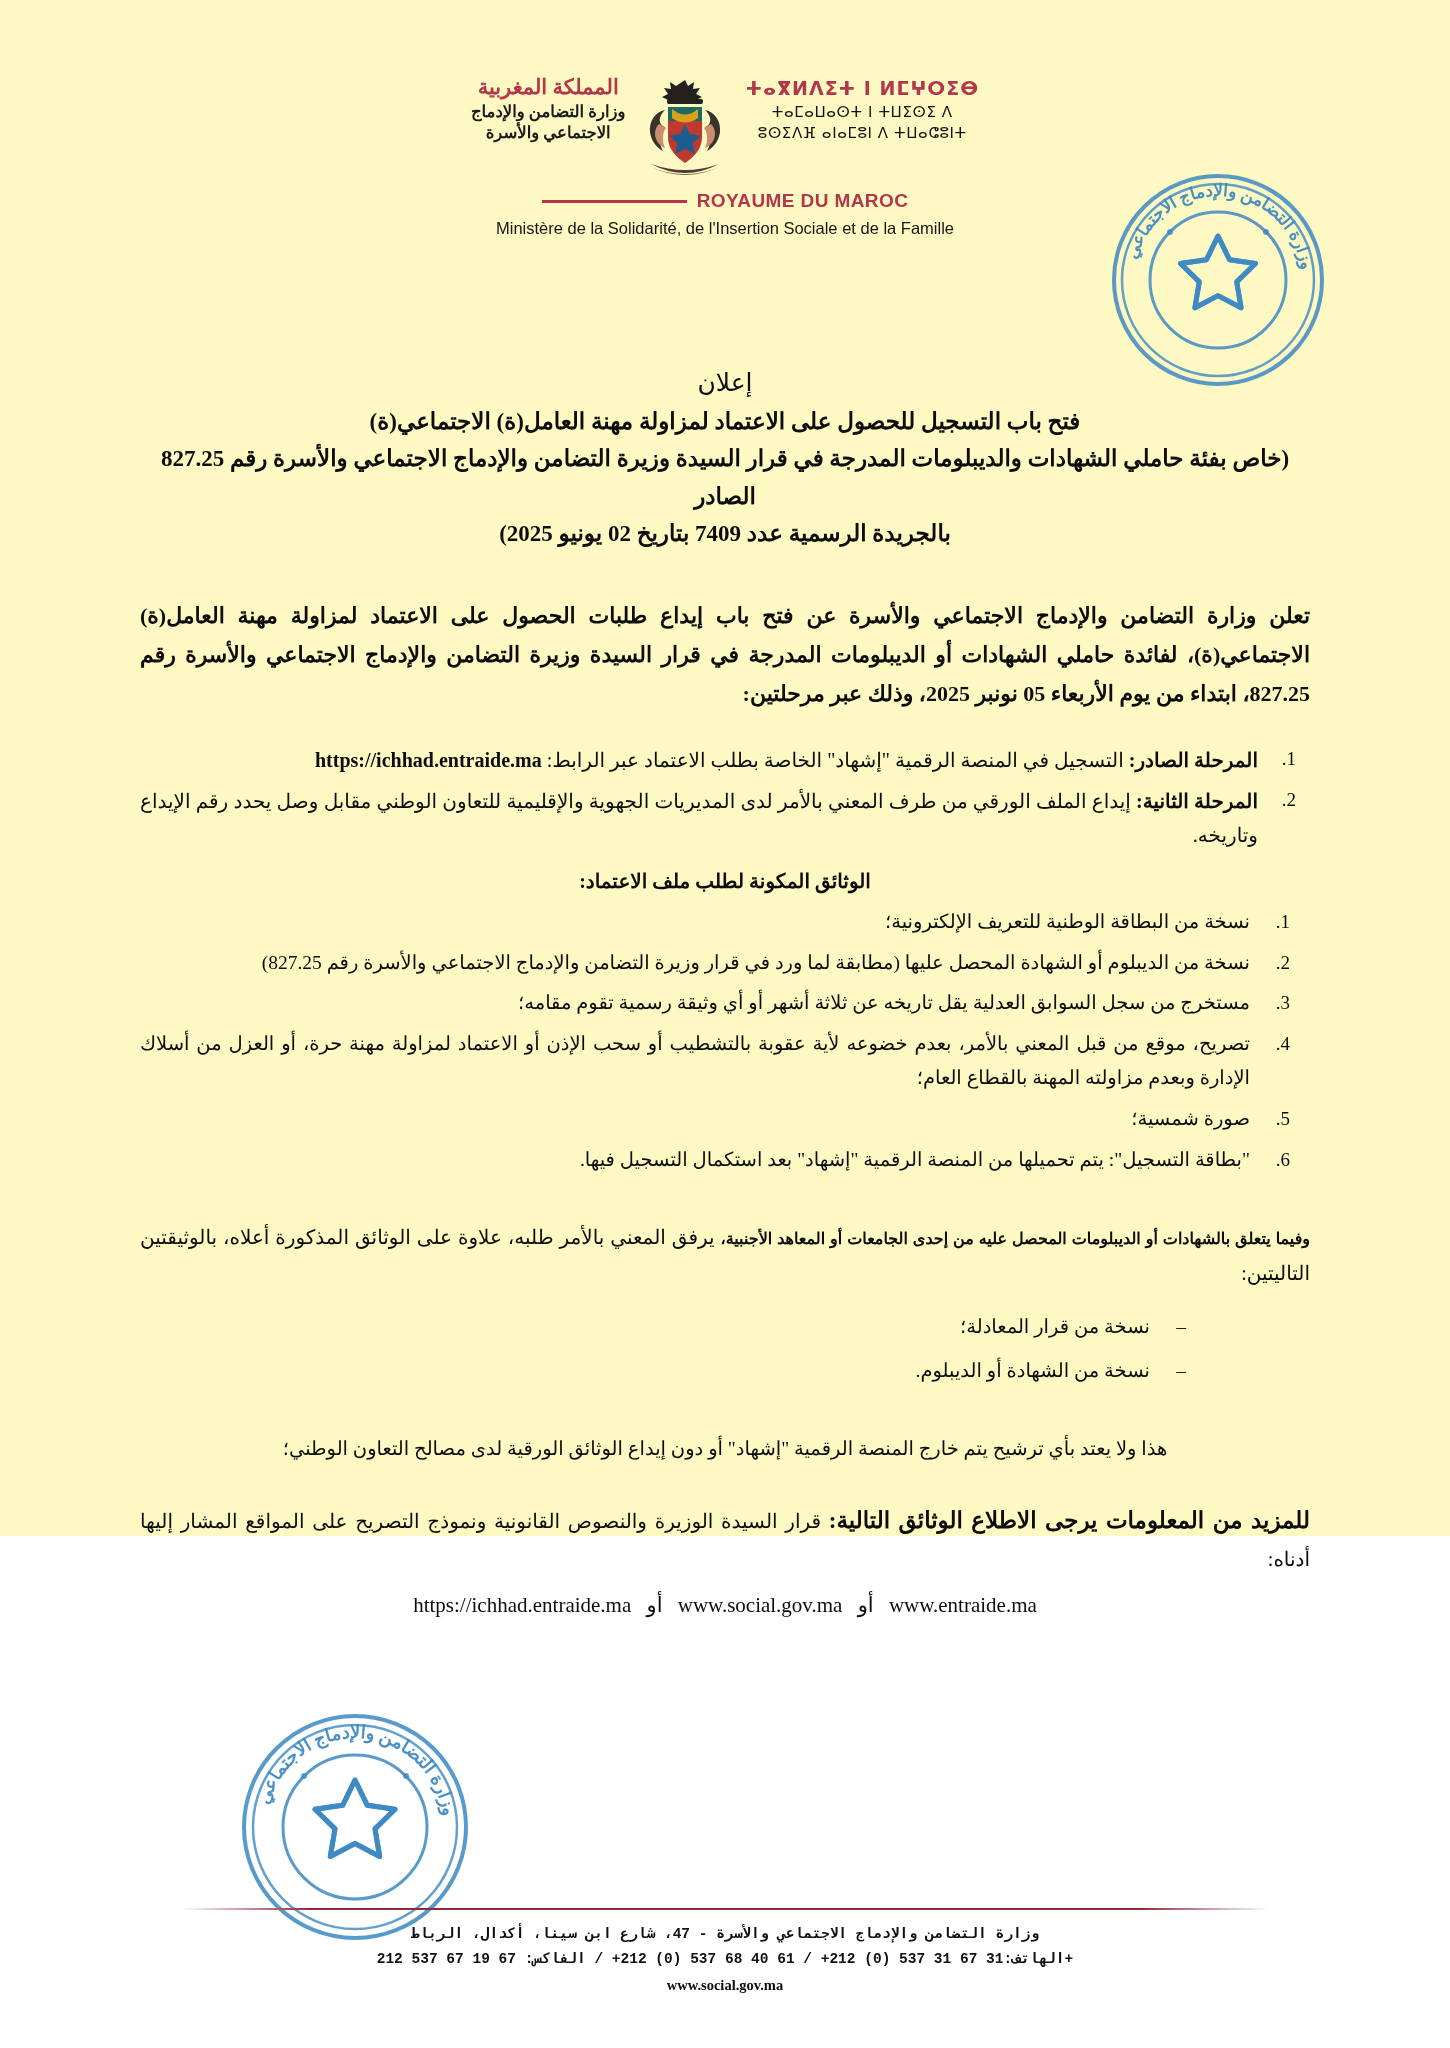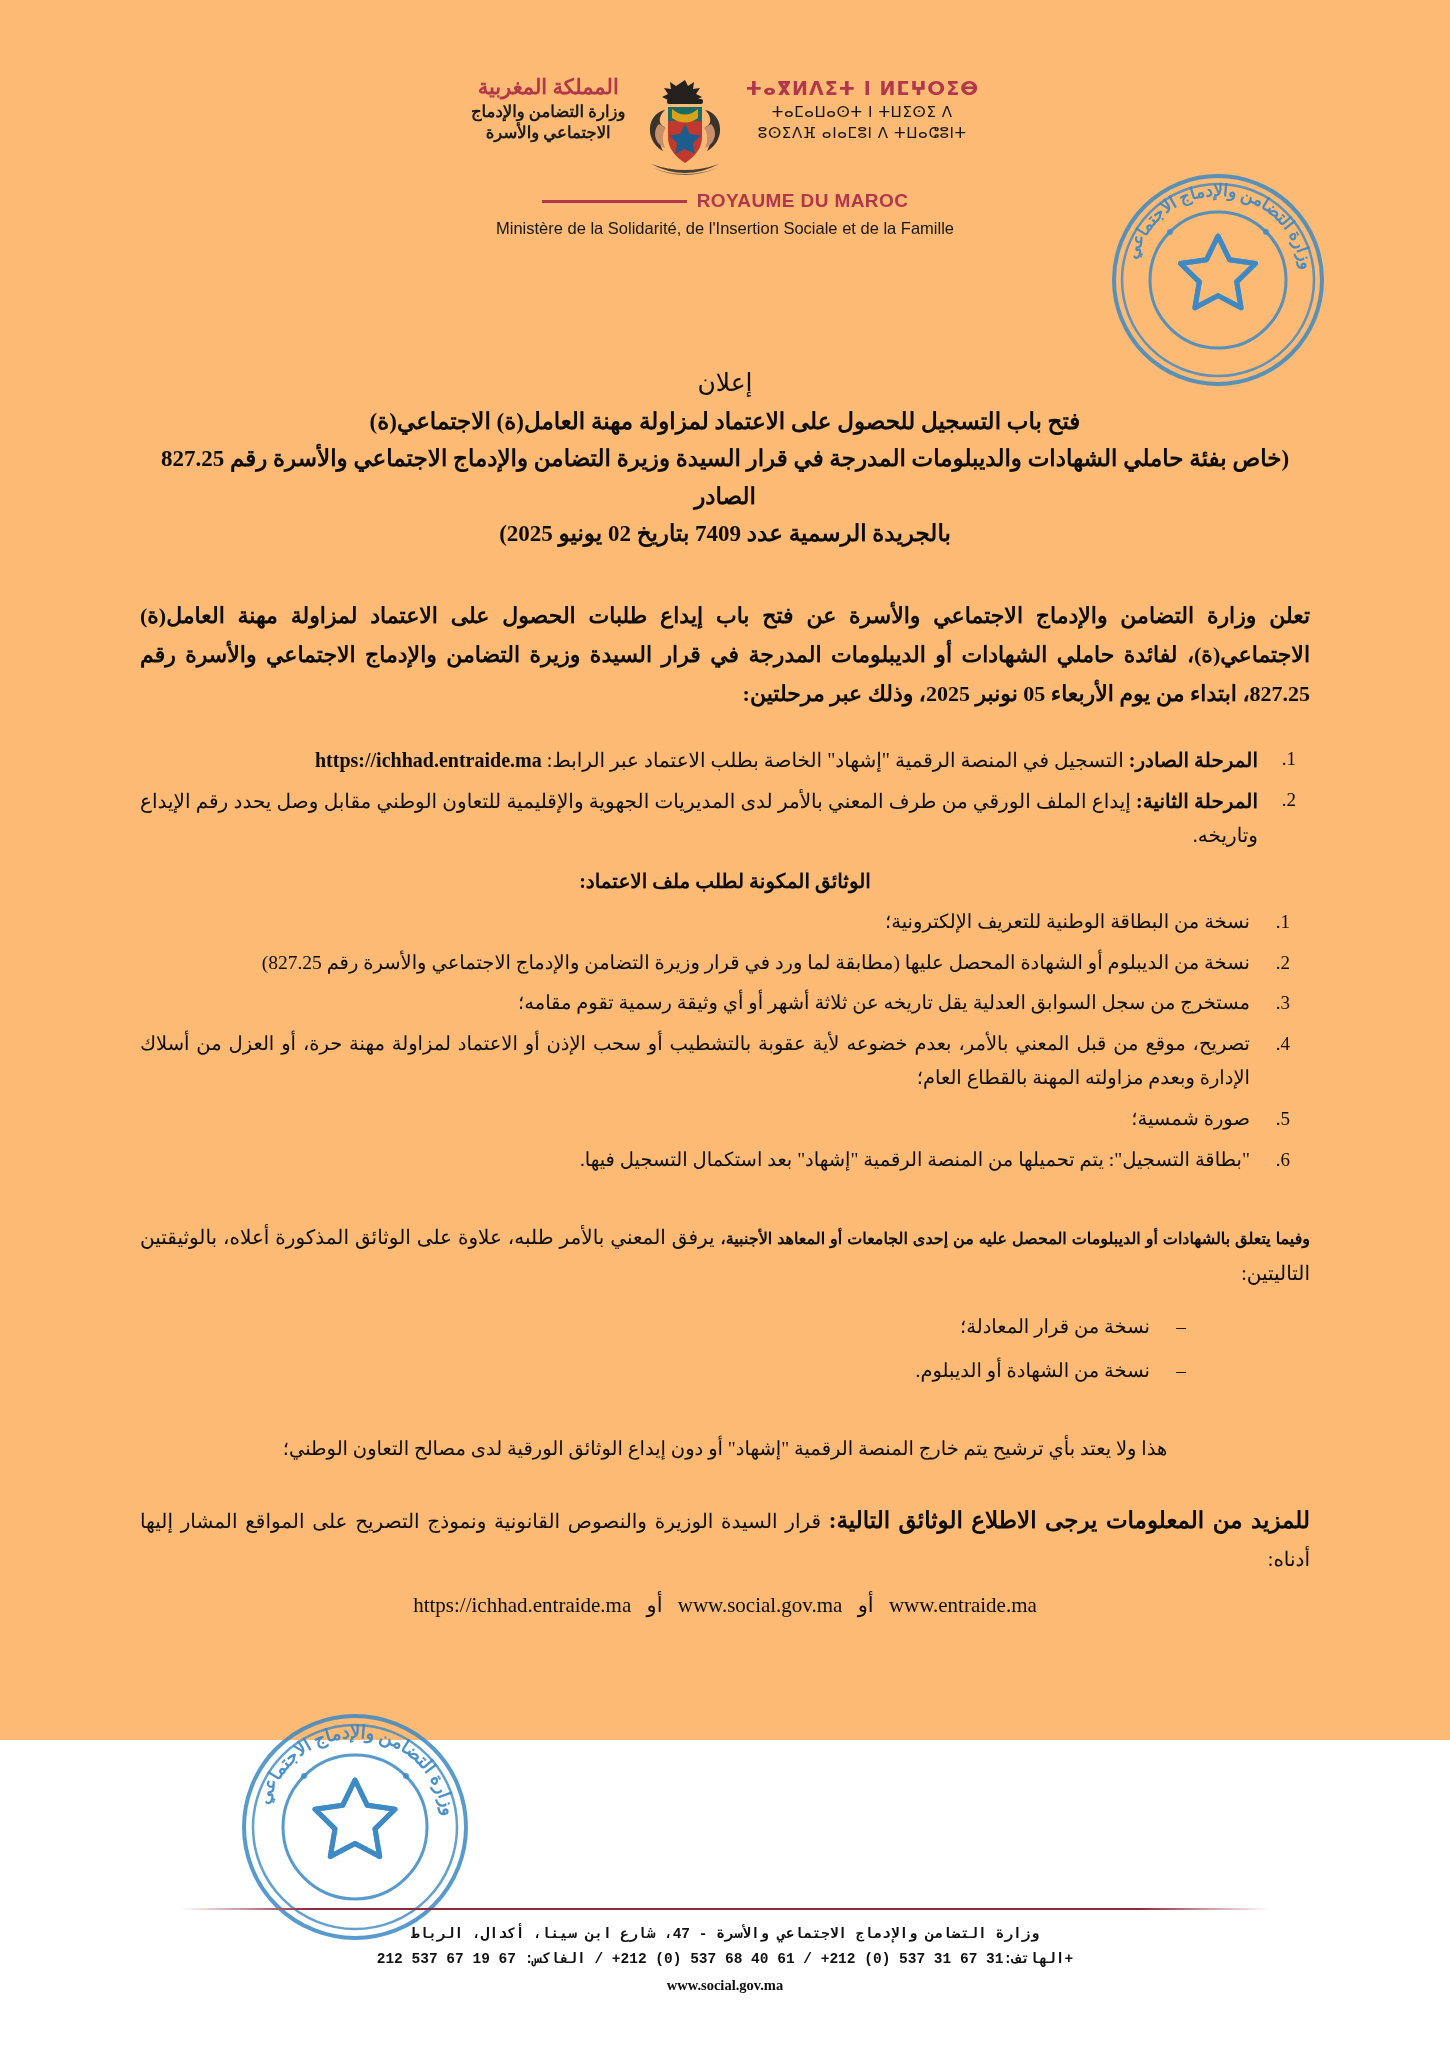--- a/index.html
+++ b/index.html
@@ -13,22 +13,22 @@
   body {
     font-family: "Liberation Serif", "DejaVu Serif", serif;
     color: #0d0d0d;
     position: relative;
     overflow: hidden;
   }
 
   .page {
     position: relative;
     width: 1450px;
-    height: 1740px;
-    background: #fdba74;
+    height: 1536px;
+    background: #fef9c3;
   }
 
   
   .header {
     position: absolute;
     top: 72px;
     left: 0;
     right: 0;
     height: 195px;
   }

